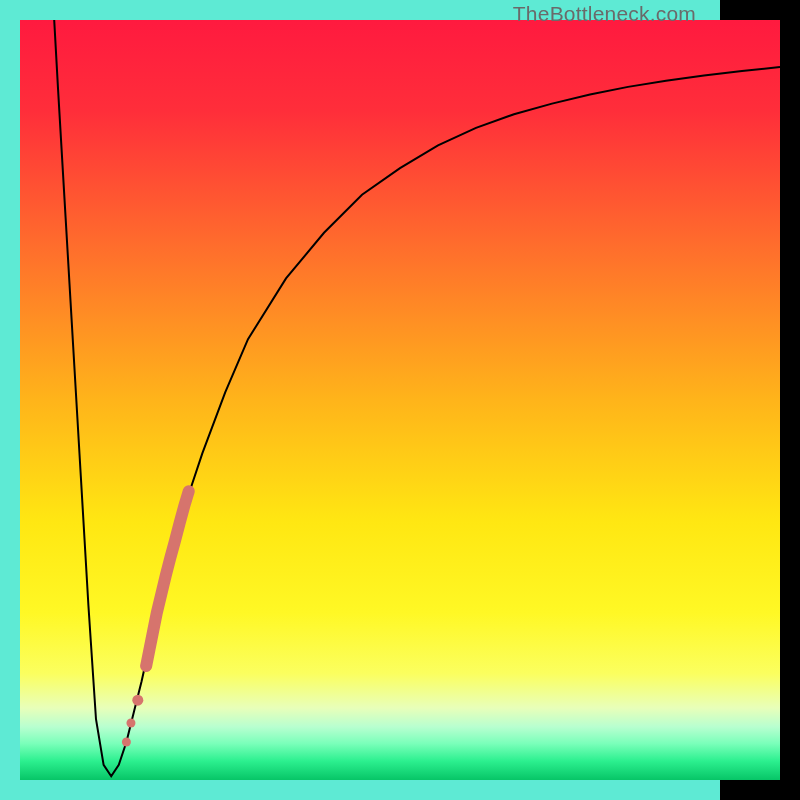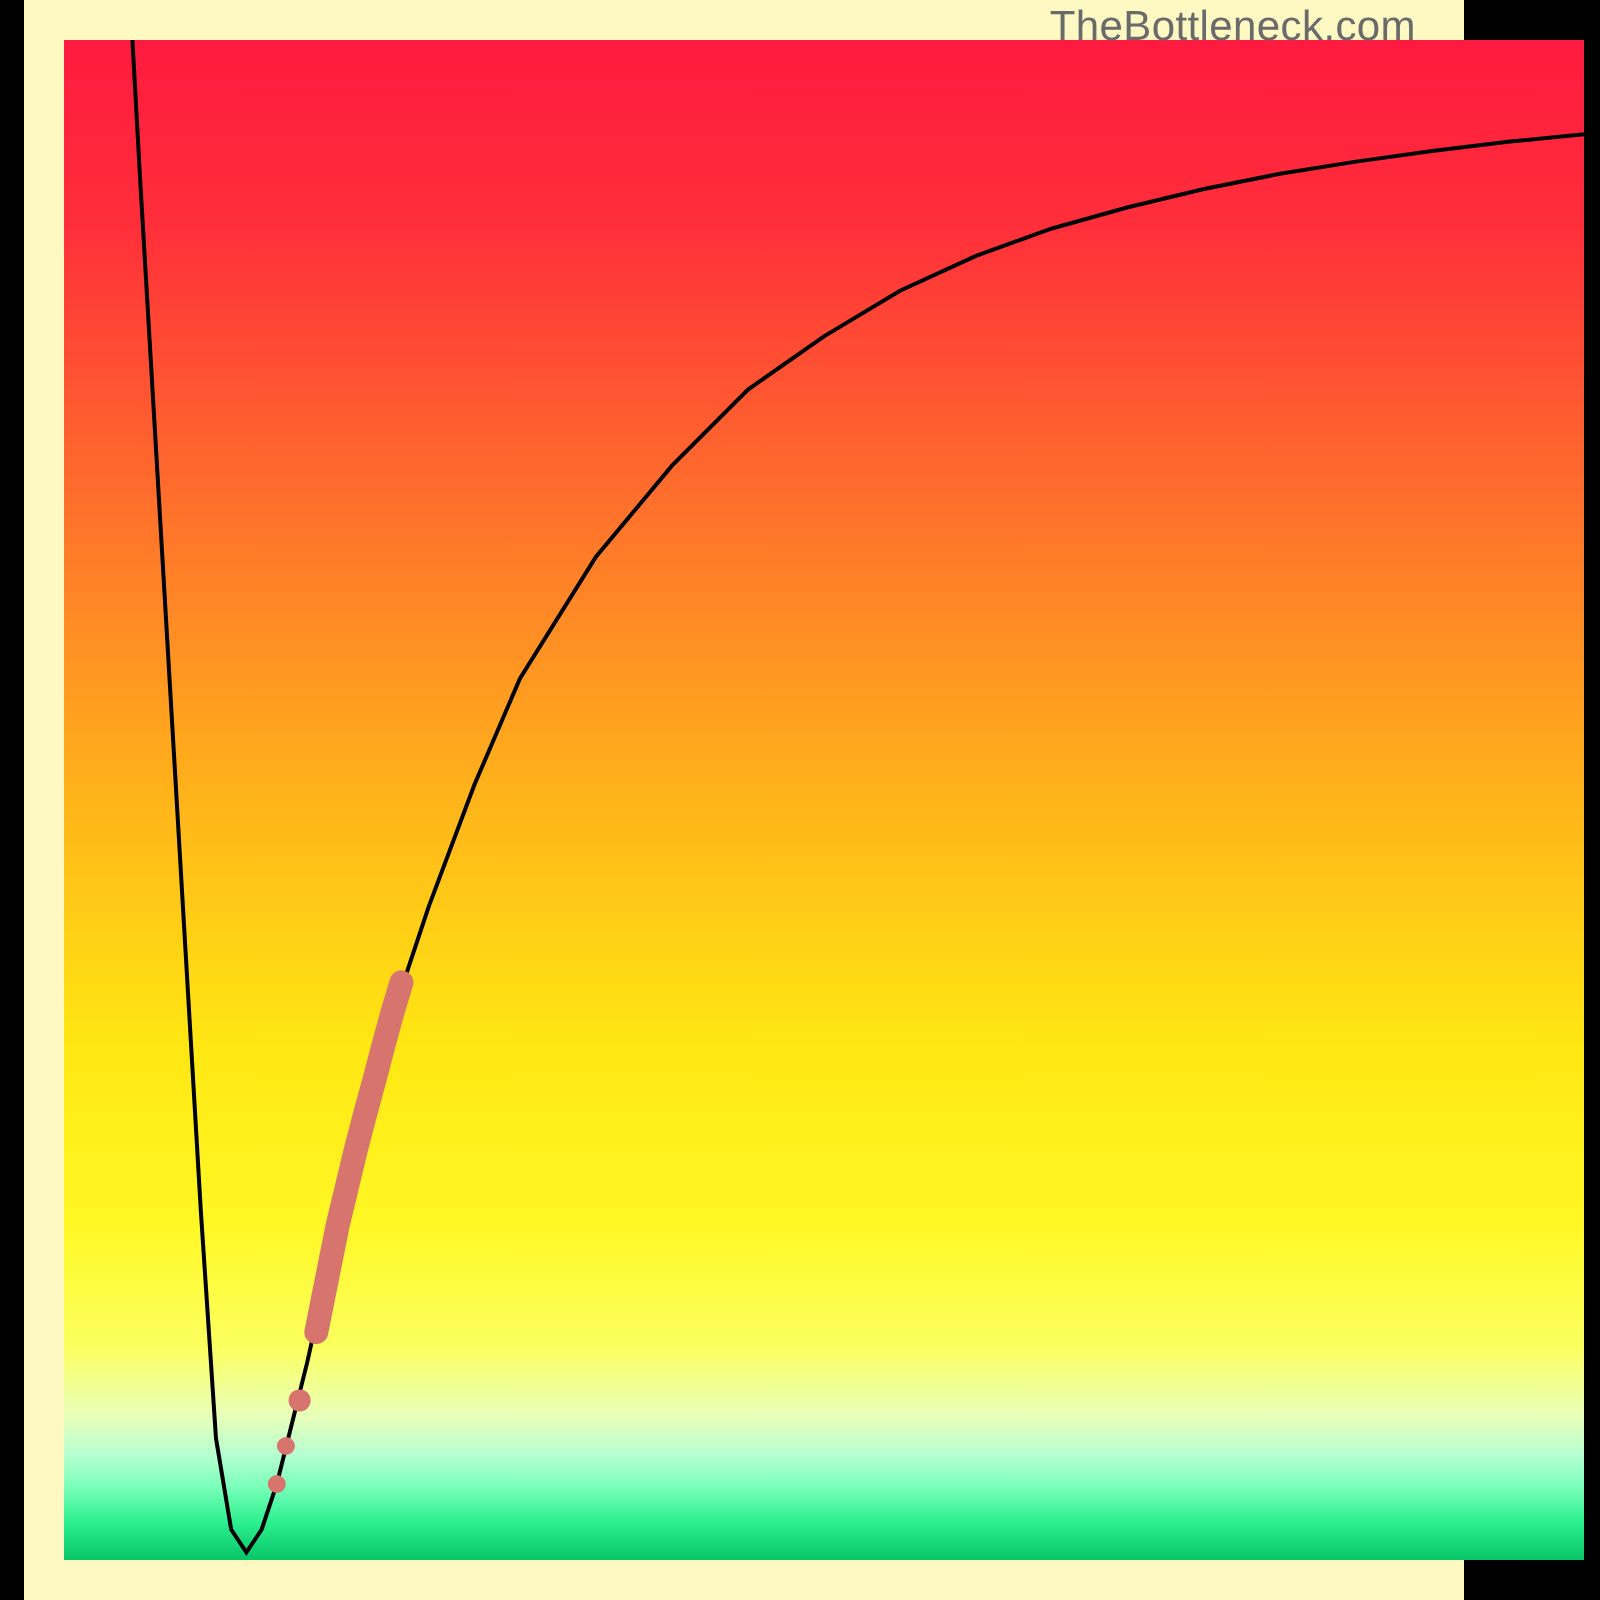--- a/index.html
+++ b/index.html
@@ -6,23 +6,23 @@
     margin: 0;
     padding: 0;
     width: 800px;
     height: 800px;
     overflow: hidden;
     background: #000;
     font-family: Arial, Helvetica, sans-serif;
   }
   .frame {
     position: absolute;
-    left: 12px; top: 0;
+    left: 0; top: 0;
     width: 720px; height: 800px;
-    background: #fef9c3;
+    background: #5eead4;
   }
   .plot {
     position: absolute;
     left: 20px;
     top: 20px;
     width: 760px;
     height: 760px;
     overflow: hidden;
   }
   .gradient {

